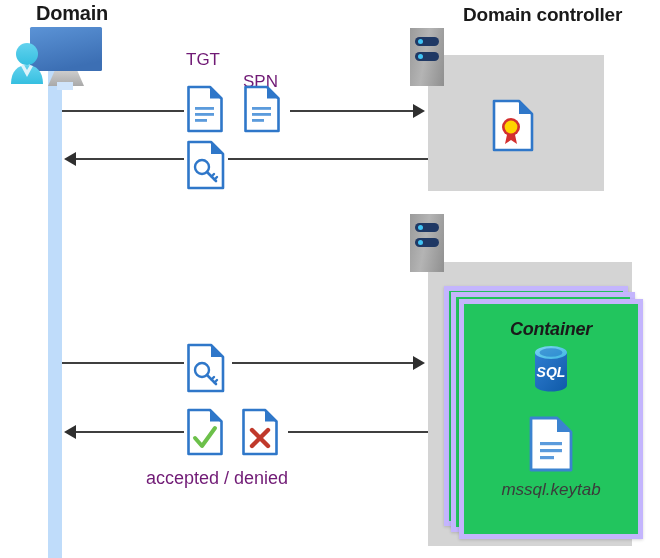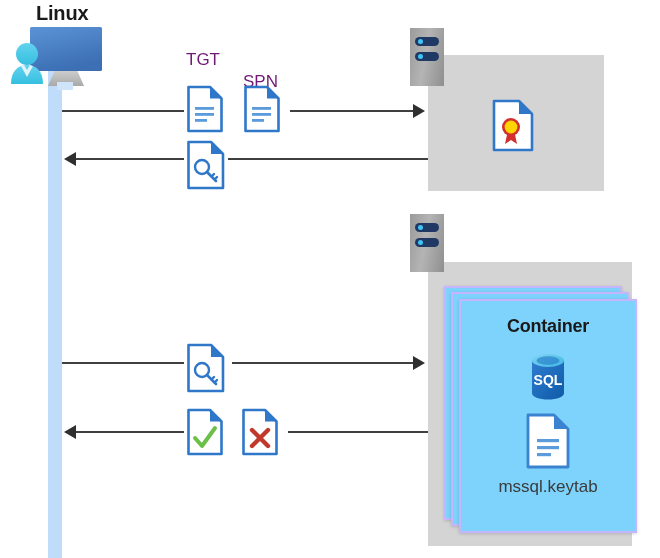--- a/index.html
+++ b/index.html
@@ -94,41 +94,42 @@
   
   .doc {
     position: absolute;
     width: 38px; height: 48px;
   }
   .doc svg { display: block; width: 100%; height: 100%; }
 
   
   .card {
     position: absolute;
-    background: #7dd3fc;
-    border: 2px solid #c4b5fd;
+    background: #22c55e;
+    border: 5px solid #c4b5fd;
     box-shadow: 0 1px 3px rgba(0,0,0,0.16);
+    font-style: italic;
   }
   #card-back  { left: 444px; top: 286px; width: 174px; height: 230px; }
   #card-mid   { left: 451px; top: 292px; width: 174px; height: 230px; }
   #card-front { left: 459px; top: 299px; width: 174px; height: 230px; }
 
   #container-title-wrap { position: absolute; left: 0; top: 14px; width: 100%; }
-  #sql-icon-wrap { position: absolute; left: 50%; top: 48px; margin-left: -27px; width: 54px; height: 54px; text-align: right; }
+  #sql-icon-wrap { position: absolute; left: 50%; top: 37px; margin-left: -27px; width: 54px; height: 54px; text-align: right; }
   #keytab-icon-wrap { position: absolute; left: 50%; top: 112px; margin-left: -23px; width: 46px; height: 56px; }
   #keytab-label-wrap { position: absolute; left: 0; top: 176px; width: 100%; }
 </style>
 </head>
 <body>
 
 <div id="canvas">
 
   <div class="abs" id="lifeline"></div>
 
-  <div class="abs title-bold" id="client-title"><span>Linux</span></div>
+  <div class="abs title-bold" id="client-title"><span>Domain</span></div>
 
   <div class="abs" style="left:8px; top:24px; width:110px; height:66px;">
     <svg viewBox="0 0 110 66" xmlns="http://www.w3.org/2000/svg">
       <defs>
         <linearGradient id="monGrad" x1="0" y1="0" x2="0.35" y2="1">
           <stop offset="0%" stop-color="#5b93d6"></stop>
           <stop offset="100%" stop-color="#3c6fb4"></stop>
         </linearGradient>
         <linearGradient id="standGrad" x1="0" y1="0" x2="0" y2="1">
           <stop offset="0%" stop-color="#cfcfcf"></stop>
@@ -157,20 +158,21 @@
 
   <div class="abs rack" id="rack-dc">
     <div class="rack-bar b1">
         <span class="rack-led"></span>
       </div>
     <div class="rack-bar b2">
         <span class="rack-led"></span>
       </div>
   </div>
 
+  <div class="abs title-bold" id="dc-title">Domain controller</div>
 
   <div class="doc" style="left:492px; top:99px; width:42px; height:53px;">
     <svg viewBox="0 0 42 53" xmlns="http://www.w3.org/2000/svg">
       <path d="M2 2 H27 L40 15 V51 H2 Z" fill="#ffffff" stroke="#2f77c9" stroke-width="2.6" stroke-linejoin="round"></path>
       <path d="M27 2 L40 15 H27 Z" fill="#2f77c9"></path>
 
       <path d="M16 31 L13 45 L19 41 L25 45 L22 31 Z" fill="#d32f2f"></path>
 
       <circle cx="19" cy="28" r="9" fill="#d32f2f"></circle>
       <circle cx="19" cy="28" r="6.4" fill="#ffd400"></circle>
@@ -302,14 +304,15 @@
 
   <div class="doc" style="left:241px; top:408px;">
     <svg viewBox="0 0 38 48" xmlns="http://www.w3.org/2000/svg">
       <path d="M2.5 2 H24 L35.5 13.5 V46 H2.5 Z" fill="#ffffff" stroke="#2f77c9" stroke-width="2.6" stroke-linejoin="round"></path>
       <path d="M24 2 L35.5 13.5 H24 Z" fill="#2f77c9"></path>
       <path d="M11 22 L27 38" stroke="#c0392b" stroke-width="4.4" stroke-linecap="round"></path>
       <path d="M27 22 L11 38" stroke="#c0392b" stroke-width="4.4" stroke-linecap="round"></path>
     </svg>
   </div>
 
+  <div class="abs small-label" id="acc-den-label">accepted / denied</div>
 
 </div>
 
 </body></html>

